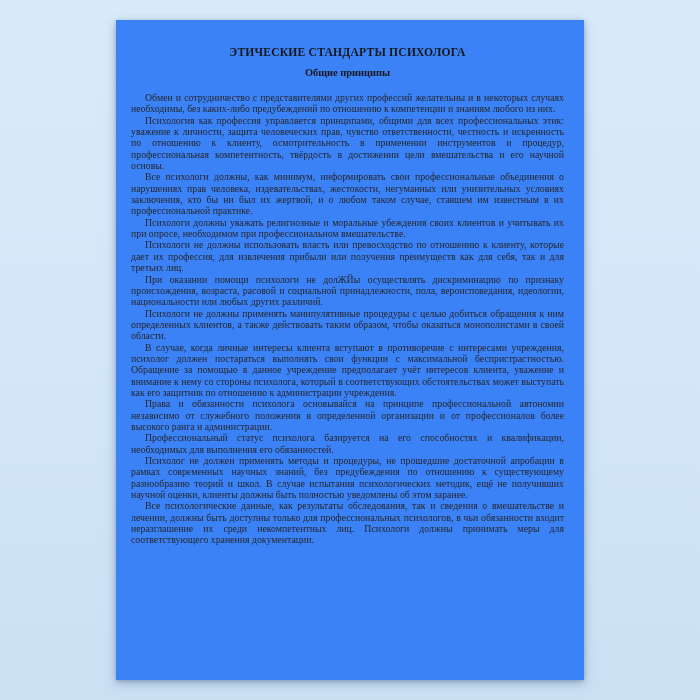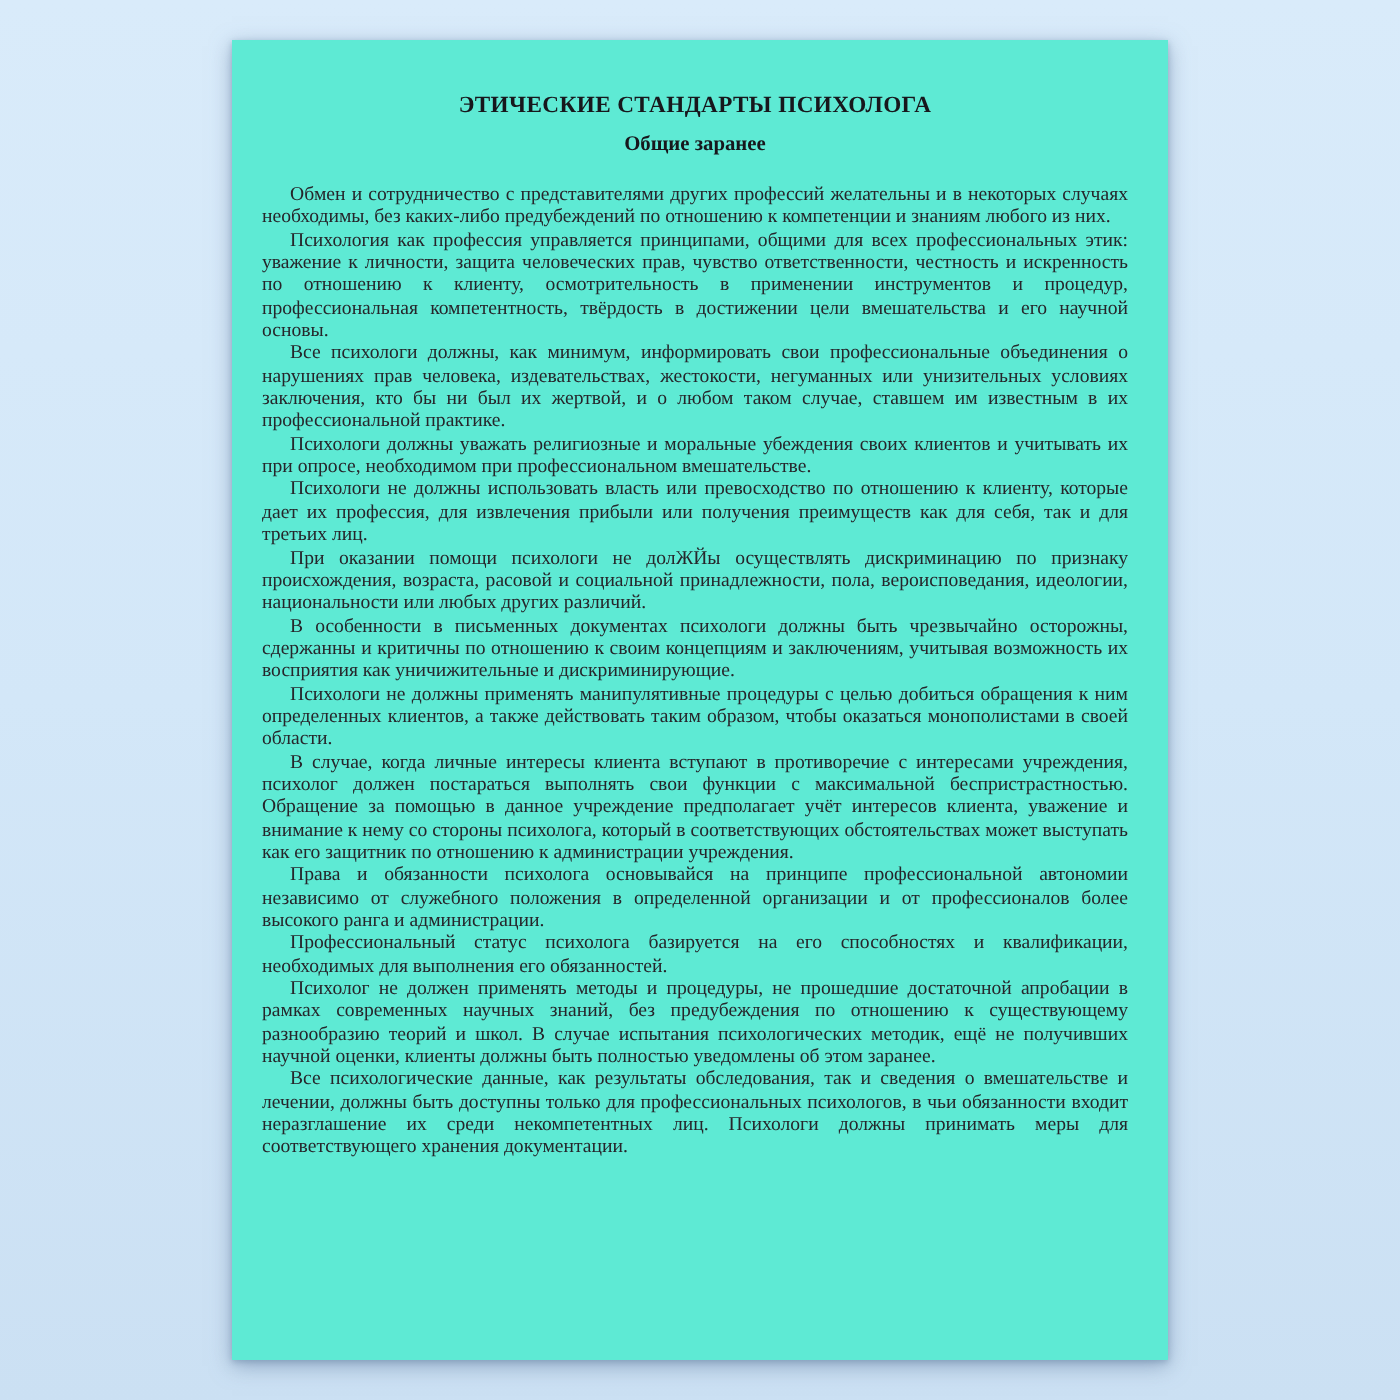--- a/index.html
+++ b/index.html
@@ -3,21 +3,21 @@
 <meta charset="utf-8">
 <style>
   html, body { margin: 0; padding: 0; }
   body {
     width: 700px; height: 700px; overflow: hidden; position: relative;
     background: linear-gradient(180deg, #d9ebfa 0%, #d3e7f8 50%, #cbe0f3 100%);
     font-family: "Liberation Serif", "DejaVu Serif", serif;
   }
   .paper {
     position: absolute; left: 116px; top: 20px; width: 468px; height: 660px;
-    background: #5eead4;
+    background: #3b82f6;
     box-shadow: 0 3px 10px rgba(96,124,158,0.55), 0 1px 3px rgba(96,124,158,0.4);
   }
   .doc-content {
     position: absolute; left: 15px; right: 20px; top: 26px;
     color: #26262b;
   }
   .doc-title {
     text-align: center; font-weight: 700; font-size: 11.6px; line-height: 14px;
     letter-spacing: 0.2px; color: #17171c;
   }
@@ -34,29 +34,28 @@
   }
 </style>
 </head>
 <body>
 
 <div class="paper">
   <div class="doc-content">
 
     <div class="doc-title">ЭТИЧЕСКИЕ СТАНДАРТЫ ПСИХОЛОГА</div>
 
-    <div class="sec-heading first">Общие заранее</div>
+    <div class="sec-heading first">Общие принципы</div>
 
     <p>Обмен и сотрудничество с представителями других профессий желательны и в некоторых случаях необходимы, без каких-либо предубеждений по отношению к компетенции и знаниям любого из них.</p>
     <p>Психология как профессия управляется принципами, общими для всех профессиональных этик: уважение к личности, защита человеческих прав, чувство ответственности, честность и искренность по отношению к клиенту, осмотрительность в применении инструментов и процедур, профессиональная компетентность, твёрдость в достижении цели вмешательства и его научной основы.</p>
     <p>Все психологи должны, как минимум, информировать свои профессиональные объединения о нарушениях прав человека, издевательствах, жестокости, негуманных или унизительных условиях заключения, кто бы ни был их жертвой, и о любом таком случае, ставшем им известным в их профессиональной практике.</p>
     <p>Психологи должны уважать религиозные и моральные убеждения своих клиентов и учитывать их при опросе, необходимом при профессиональном вмешательстве.</p>
     <p>Психологи не должны использовать власть или превосходство по отношению к клиенту, которые дает их профессия, для извлечения прибыли или получения преимуществ как для себя, так и для третьих лиц.</p>
     <p>При оказании помощи психологи не долЖЙы осуществлять дискриминацию по признаку происхождения, возраста, расовой и социальной принадлежности, пола, вероисповедания, идеологии, национальности или любых других различий.</p>
-    <p>В особенности в письменных документах психологи должны быть чрезвычайно осторожны, сдержанны и критичны по отношению к своим концепциям и заключениям, учитывая возможность их восприятия как уничижительные и дискриминирующие.</p>
     <p>Психологи не должны применять манипулятивные процедуры с целью добиться обращения к ним определенных клиентов, а также действовать таким образом, чтобы оказаться монополистами в своей области.</p>
     <p>В случае, когда личные интересы клиента вступают в противоречие с интересами учреждения, психолог должен постараться выполнять свои функции с максимальной беспристрастностью. Обращение за помощью в данное учреждение предполагает учёт интересов клиента, уважение и внимание к нему со стороны психолога, который в соответствующих обстоятельствах может выступать как его защитник по отношению к администрации учреждения.</p>
 
 
     <p>Права и обязанности психолога основывайся на принципе профессиональной автономии независимо от служебного положения в определенной организации и от профессионалов более высокого ранга и администрации.</p>
     <p>Профессиональный статус психолога базируется на его способностях и квалификации, необходимых для выполнения его обязанностей.</p>
     <p>Психолог не должен применять методы и процедуры, не прошедшие достаточной апробации в рамках современных научных знаний, без предубеждения по отношению к существующему разнообразию теорий и школ. В случае испытания психологических методик, ещё не получивших научной оценки, клиенты должны быть полностью уведомлены об этом заранее.</p>
     <p>Все психологические данные, как результаты обследования, так и сведения о вмешательстве и лечении, должны быть доступны только для профессиональных психологов, в чьи обязанности входит неразглашение их среди некомпетентных лиц. Психологи должны принимать меры для соответствующего хранения документации.</p>
 
   </div>

